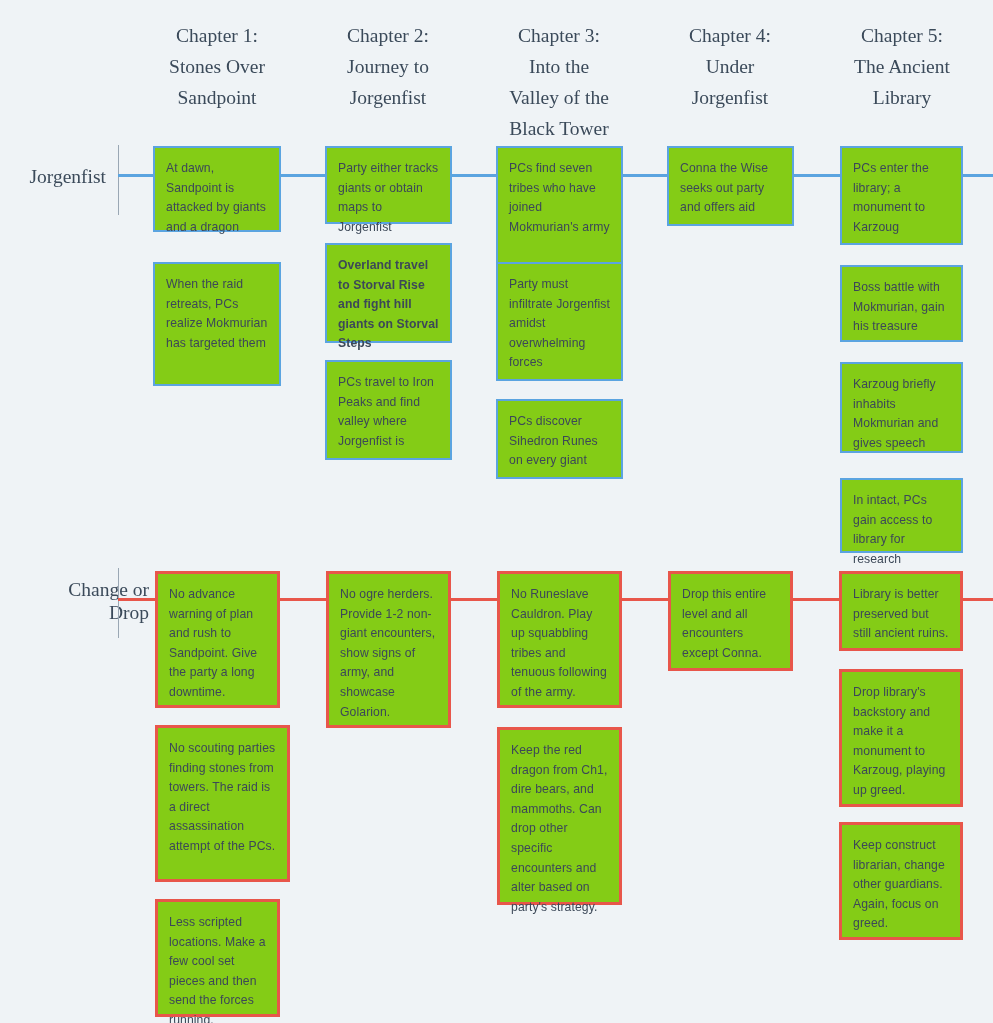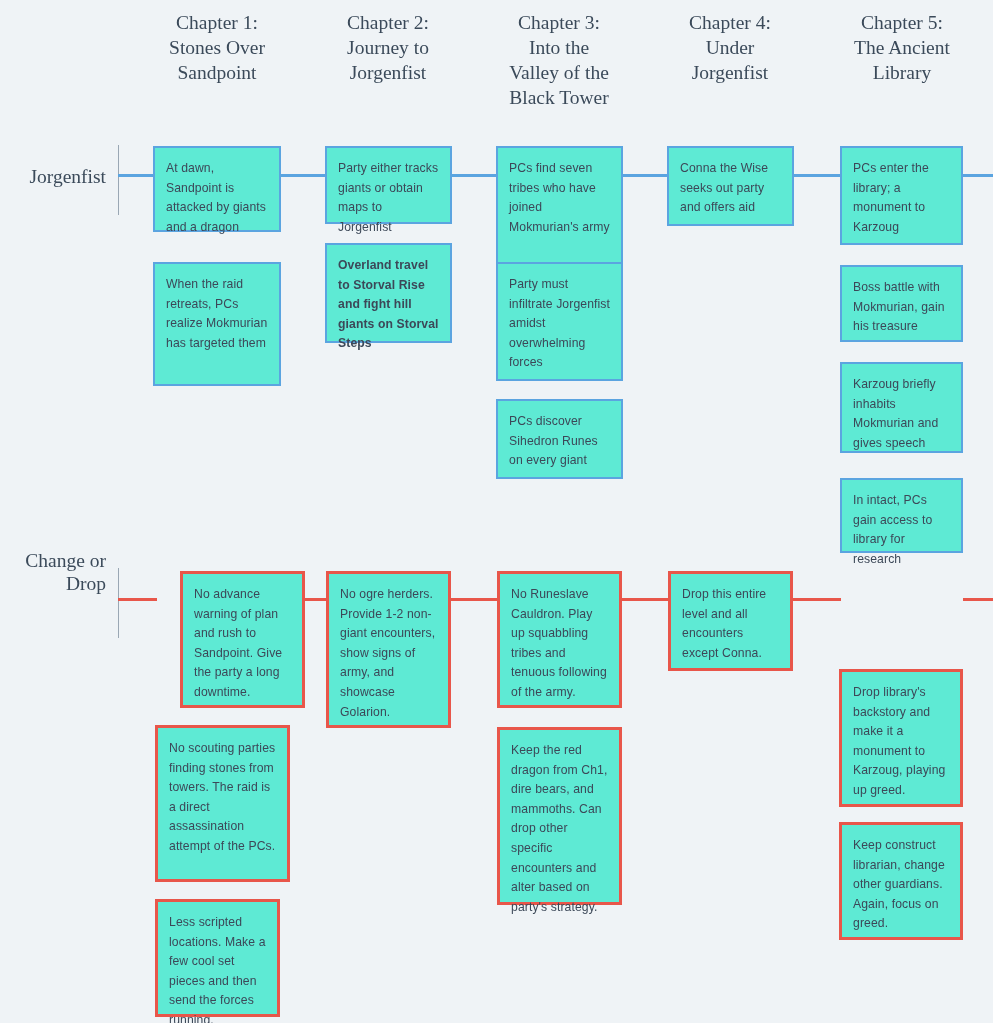--- a/index.html
+++ b/index.html
@@ -19,23 +19,23 @@
     width: 993px;
     height: 1023px;
   }
 
   
   .col-header {
     position: absolute;
     text-align: center;
     font-family: "Liberation Serif", serif;
     font-size: 19.5px;
-    line-height: 25px;
+    line-height: 31px;
     color: #3b4a5a;
-    top: 10px;
+    top: 20px;
     white-space: pre-line;
   }
 
   
   .row-label {
     position: absolute;
     text-align: right;
     font-family: "Liberation Serif", serif;
     font-size: 19.5px;
     line-height: 23px;
@@ -55,21 +55,21 @@
     position: absolute;
     height: 3px;
   }
   .conn.blue { background: #5ba4e0; }
   .conn.red  { background: #e8564a; }
 
   
   .node {
     position: absolute;
     box-sizing: border-box;
-    background: #5eead4;
+    background: #84cc16;
     font-size: 12.2px;
     line-height: 19.6px;
     color: #3c4858;
     padding: 11px 11px 6px 11px;
     letter-spacing: 0.1px;
   }
   .node.blue {
     border: 2px solid #5ba4e0;
   }
   .node.red {
@@ -117,20 +117,23 @@
   <div class="node blue" style="left:153px; top:262px; width:128px; height:124px;">
     <span>When the raid retreats, PCs realize Mokmurian has targeted them</span>
   </div>
 
   <div class="node blue" style="left:325px; top:146px; width:127px; height:78px;">
     <span>Party either tracks giants or obtain maps to Jorgenfist</span>
   </div>
   <div class="node blue" style="left:325px; top:243px; width:127px; height:100px;font-weight:bold;">
     <span>Overland travel to Storval Rise and fight hill giants on Storval Steps</span>
   </div>
+  <div class="node blue" style="left:325px; top:360px; width:127px; height:100px;">
+    <span>PCs travel to Iron Peaks and find valley where Jorgenfist is</span>
+  </div>
 
   <div class="node blue" style="left:496px; top:146px; width:127px; height:119px;">
     <span>PCs find seven tribes who have joined Mokmurian's army</span>
   </div>
   <div class="node blue" style="left:496px; top:262px; width:127px; height:119px;">
     <span>Party must infiltrate Jorgenfist amidst overwhelming forces</span>
   </div>
   <div class="node blue" style="left:496px; top:399px; width:127px; height:80px;">
     <span>PCs discover Sihedron Runes on every giant</span>
   </div>
@@ -145,32 +148,32 @@
   <div class="node blue" style="left:840px; top:265px; width:123px; height:77px;">
     <span>Boss battle with Mokmurian, gain his treasure</span>
   </div>
   <div class="node blue" style="left:840px; top:362px; width:123px; height:91px;">
     <span>Karzoug briefly inhabits Mokmurian and gives speech</span>
   </div>
   <div class="node blue" style="left:840px; top:478px; width:123px; height:75px;">
     <span>In intact, PCs gain access to library for research</span>
   </div>
 
-  <div class="row-label" style="left:0px; top:549px; width:106px;">Change or
+  <div class="row-label" style="left:0px; top:578px; width:106px;padding-left:43px;">Change or
 Drop</div>
   <div class="row-divider" style="left:118px; top:568px; height:70px;"></div>
 
   <div class="conn red" style="left:118px; top:598px; width:39px;"></div>
   <div class="conn red" style="left:279px; top:598px; width:48px;"></div>
   <div class="conn red" style="left:450px; top:598px; width:48px;"></div>
   <div class="conn red" style="left:621px; top:598px; width:48px;"></div>
   <div class="conn red" style="left:792px; top:598px; width:49px;"></div>
   <div class="conn red" style="left:963px; top:598px; width:30px;"></div>
 
-  <div class="node red" style="left:155px; top:571px; width:125px; height:137px;margin-left:25px;">
+  <div class="node red" style="left:155px; top:571px; width:125px; height:137px;">
     <span>No advance warning of plan and rush to Sandpoint. Give the party a long downtime.</span>
   </div>
   <div class="node red" style="left:155px; top:725px; width:135px; height:157px;">
     <span>No scouting parties finding stones from towers. The raid is a direct assassination attempt of the PCs.</span>
   </div>
   <div class="node red" style="left:155px; top:899px; width:125px; height:118px;">
     <span>Less scripted locations. Make a few cool set pieces and then send the forces running.</span>
   </div>
 
   <div class="node red" style="left:326px; top:571px; width:125px; height:157px;">
@@ -181,20 +184,23 @@
     <span>No Runeslave Cauldron. Play up squabbling tribes and tenuous following of the army.</span>
   </div>
   <div class="node red" style="left:497px; top:727px; width:125px; height:178px;">
     <span>Keep the red dragon from Ch1, dire bears, and mammoths. Can drop other specific encounters and alter based on party's strategy.</span>
   </div>
 
   <div class="node red" style="left:668px; top:571px; width:125px; height:100px;">
     <span>Drop this entire level and all encounters except Conna.</span>
   </div>
 
+  <div class="node red" style="left:839px; top:571px; width:124px; height:80px;">
+    <span>Library is better preserved but still ancient ruins.</span>
+  </div>
   <div class="node red" style="left:839px; top:669px; width:124px; height:138px;">
     <span>Drop library's backstory and make it a monument to Karzoug, playing up greed.</span>
   </div>
   <div class="node red" style="left:839px; top:822px; width:124px; height:118px;">
     <span>Keep construct librarian, change other guardians. Again, focus on greed.</span>
   </div>
 
 </div>
 
 </body></html>

